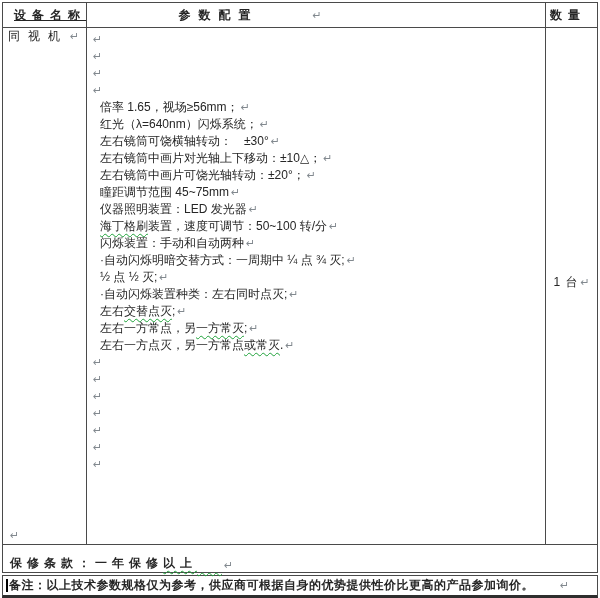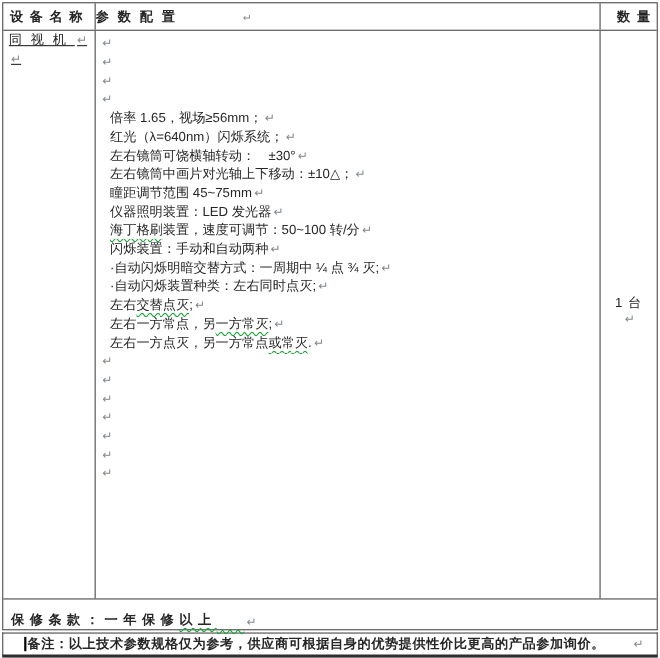--- a/index.html
+++ b/index.html
@@ -12,33 +12,33 @@
   .tbl{border:1px solid #4a4a4a;background:#fff;}
   .row{display:flex;}
   .row + .row{border-top:1px solid #4a4a4a;}
   .c{box-sizing:border-box;}
   .c + .c{border-left:1px solid #4a4a4a;}
   .col1{width:83px;flex:none;}
   .col2{flex:1;min-width:0;}
   .col3{width:52px;flex:none;}
   .hrow{height:24px;font-weight:bold;font-size:12px;}
   .hrow .c{display:flex;align-items:center;}
-  .h1{justify-content:flex-start;letter-spacing:6px;padding-left:6px;}
-  .h2{padding-right:100px;letter-spacing:8px;font-family:Liberation Mono, monospace;}
+  .h1{justify-content:flex-end;letter-spacing:6px;padding-left:6px;text-decoration:underline;}
+  .h2{justify-content:center;padding-right:100px;letter-spacing:8px;}
   .h2 .hspace{display:inline-block;width:52px;}
-  .h3{justify-content:flex-end;letter-spacing:6px;padding-left:4px;margin-left:32px;}
+  .h3{justify-content:flex-start;letter-spacing:6px;padding-left:4px;margin-left:32px;}
   .brow{height:516px;}
   .name-cell{
-    display:flex;flex-direction:column;justify-content:flex-start;
-    font-size:12px;letter-spacing:8px;padding-left:5px;text-decoration:underline;
+    display:flex;flex-direction:column;justify-content:space-between;
+    font-size:12px;letter-spacing:8px;padding-left:5px;
   }
   .name-cell .nline{height:17px;line-height:17px;}
   .qty-cell{
     display:flex;align-items:center;justify-content:center;
-    font-size:12px;letter-spacing:1px;padding-bottom:8px;flex-direction:column;
+    font-size:12px;letter-spacing:1px;padding-bottom:8px;
   }
   .params-cell{padding-top:3px;font-size:12px;}
   .line{height:17px;line-height:17px;padding-left:13px;white-space:pre;overflow:visible;}
   .line.empty{padding-left:4px;}
   .pil{color:#82898f;font-size:11px;margin-left:2px;letter-spacing:0;font-weight:normal;}
   .sq{
     text-decoration:underline;
     text-decoration-style:wavy;
     text-decoration-color:#1fa23a;
     text-decoration-thickness:1px;
@@ -47,21 +47,21 @@
   .wrow{
     height:27px;display:flex;align-items:flex-end;
     font-weight:bold;font-size:12px;letter-spacing:5px;
     padding-left:7px;white-space:pre;
   }
   .tbl2{
     margin-top:2px;height:23px;box-sizing:border-box;
     border:1px solid #4a4a4a;border-bottom:3px solid #2e2e2e;
     display:flex;align-items:center;
     font-weight:bold;font-size:12px;letter-spacing:0.5px;
-    padding:0 19px;white-space:pre;
+    padding:0 3px;white-space:pre;
   }
   .caret{width:2px;height:13px;background:#000;margin-right:1px;flex:none;}
   .note-pil{margin-left:26px;}
 </style>
 </head>
 <body>
 
 <div class="wrap">
 
   <div class="tbl">
@@ -91,25 +91,27 @@
       </div>
       <div class="c col2 params-cell" id="param-lines">
           <div class="line empty"><span class="pil">↵</span></div>
           <div class="line empty"><span class="pil">↵</span></div>
           <div class="line empty"><span class="pil">↵</span></div>
           <div class="line empty"><span class="pil">↵</span></div>
           <div class="line"><span>倍率 1.65，视场≥56mm；</span><span class="pil">↵</span></div>
           <div class="line"><span>红光（λ=640nm）闪烁系统；</span><span class="pil">↵</span></div>
           <div class="line"><span>左右镜筒可饶横轴转动：　±30°</span><span class="pil">↵</span></div>
           <div class="line"><span>左右镜筒中画片对光轴上下移动：±10△；</span><span class="pil">↵</span></div>
+          <div class="line"><span>左右镜筒中画片可饶光轴转动：±20°；</span><span class="pil">↵</span></div>
           <div class="line"><span>瞳距调节范围 45~75mm</span><span class="pil">↵</span></div>
           <div class="line"><span>仪器照明装置：LED 发光器</span><span class="pil">↵</span></div>
           <div class="line"><span class="sq">海丁格刷</span><span>装置，速度可调节：50~100 转/分</span><span class="pil">↵</span></div>
           <div class="line"><span>闪烁装置：手动和自动两种</span><span class="pil">↵</span></div>
           <div class="line"><span>·自动闪烁明暗交替方式：一周期中 ¼ 点 ¾ 灭;</span><span class="pil">↵</span></div>
+          <div class="line"><span>½ 点 ½ 灭;</span><span class="pil">↵</span></div>
           <div class="line"><span>·自动闪烁装置种类：左右同时点灭;</span><span class="pil">↵</span></div>
           <div class="line"><span>左右</span><span class="sq">交替点灭</span><span>;</span><span class="pil">↵</span></div>
           <div class="line"><span>左右一方常点，另</span><span class="sq">一方常灭</span><span>;</span><span class="pil">↵</span></div>
           <div class="line"><span>左右一方点灭，另一方常点</span><span class="sq">或常灭</span><span>.</span><span class="pil">↵</span></div>
           <div class="line empty"><span class="pil">↵</span></div>
           <div class="line empty"><span class="pil">↵</span></div>
           <div class="line empty"><span class="pil">↵</span></div>
           <div class="line empty"><span class="pil">↵</span></div>
           <div class="line empty"><span class="pil">↵</span></div>
           <div class="line empty"><span class="pil">↵</span></div>

